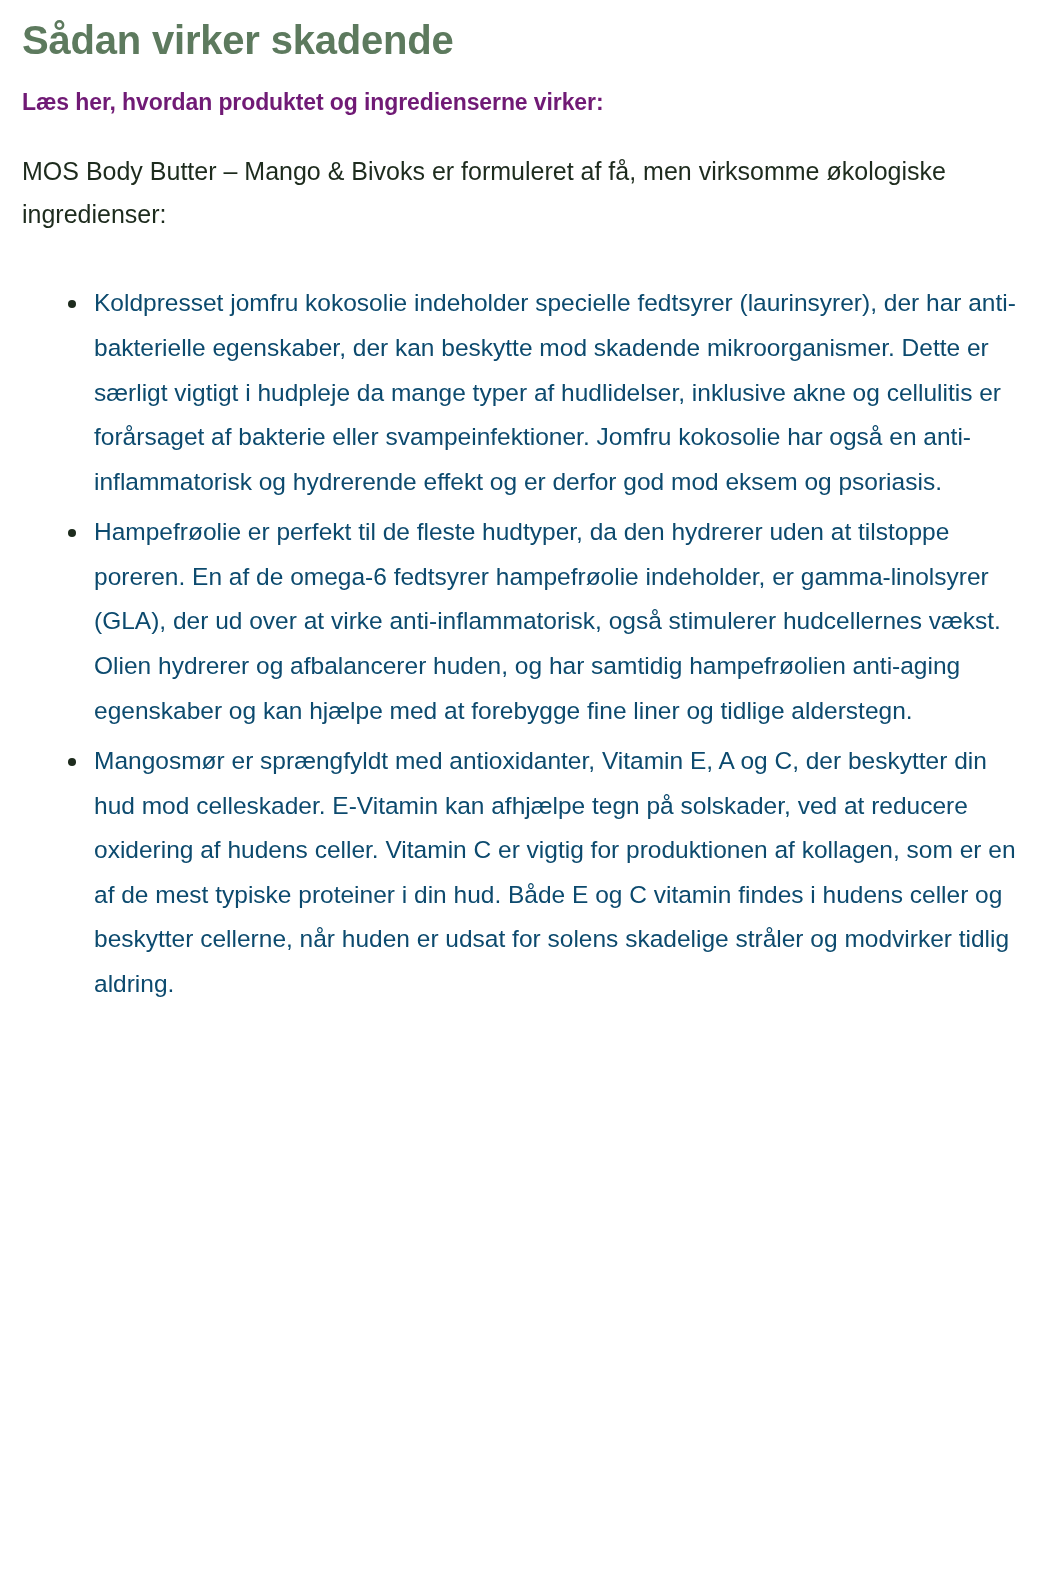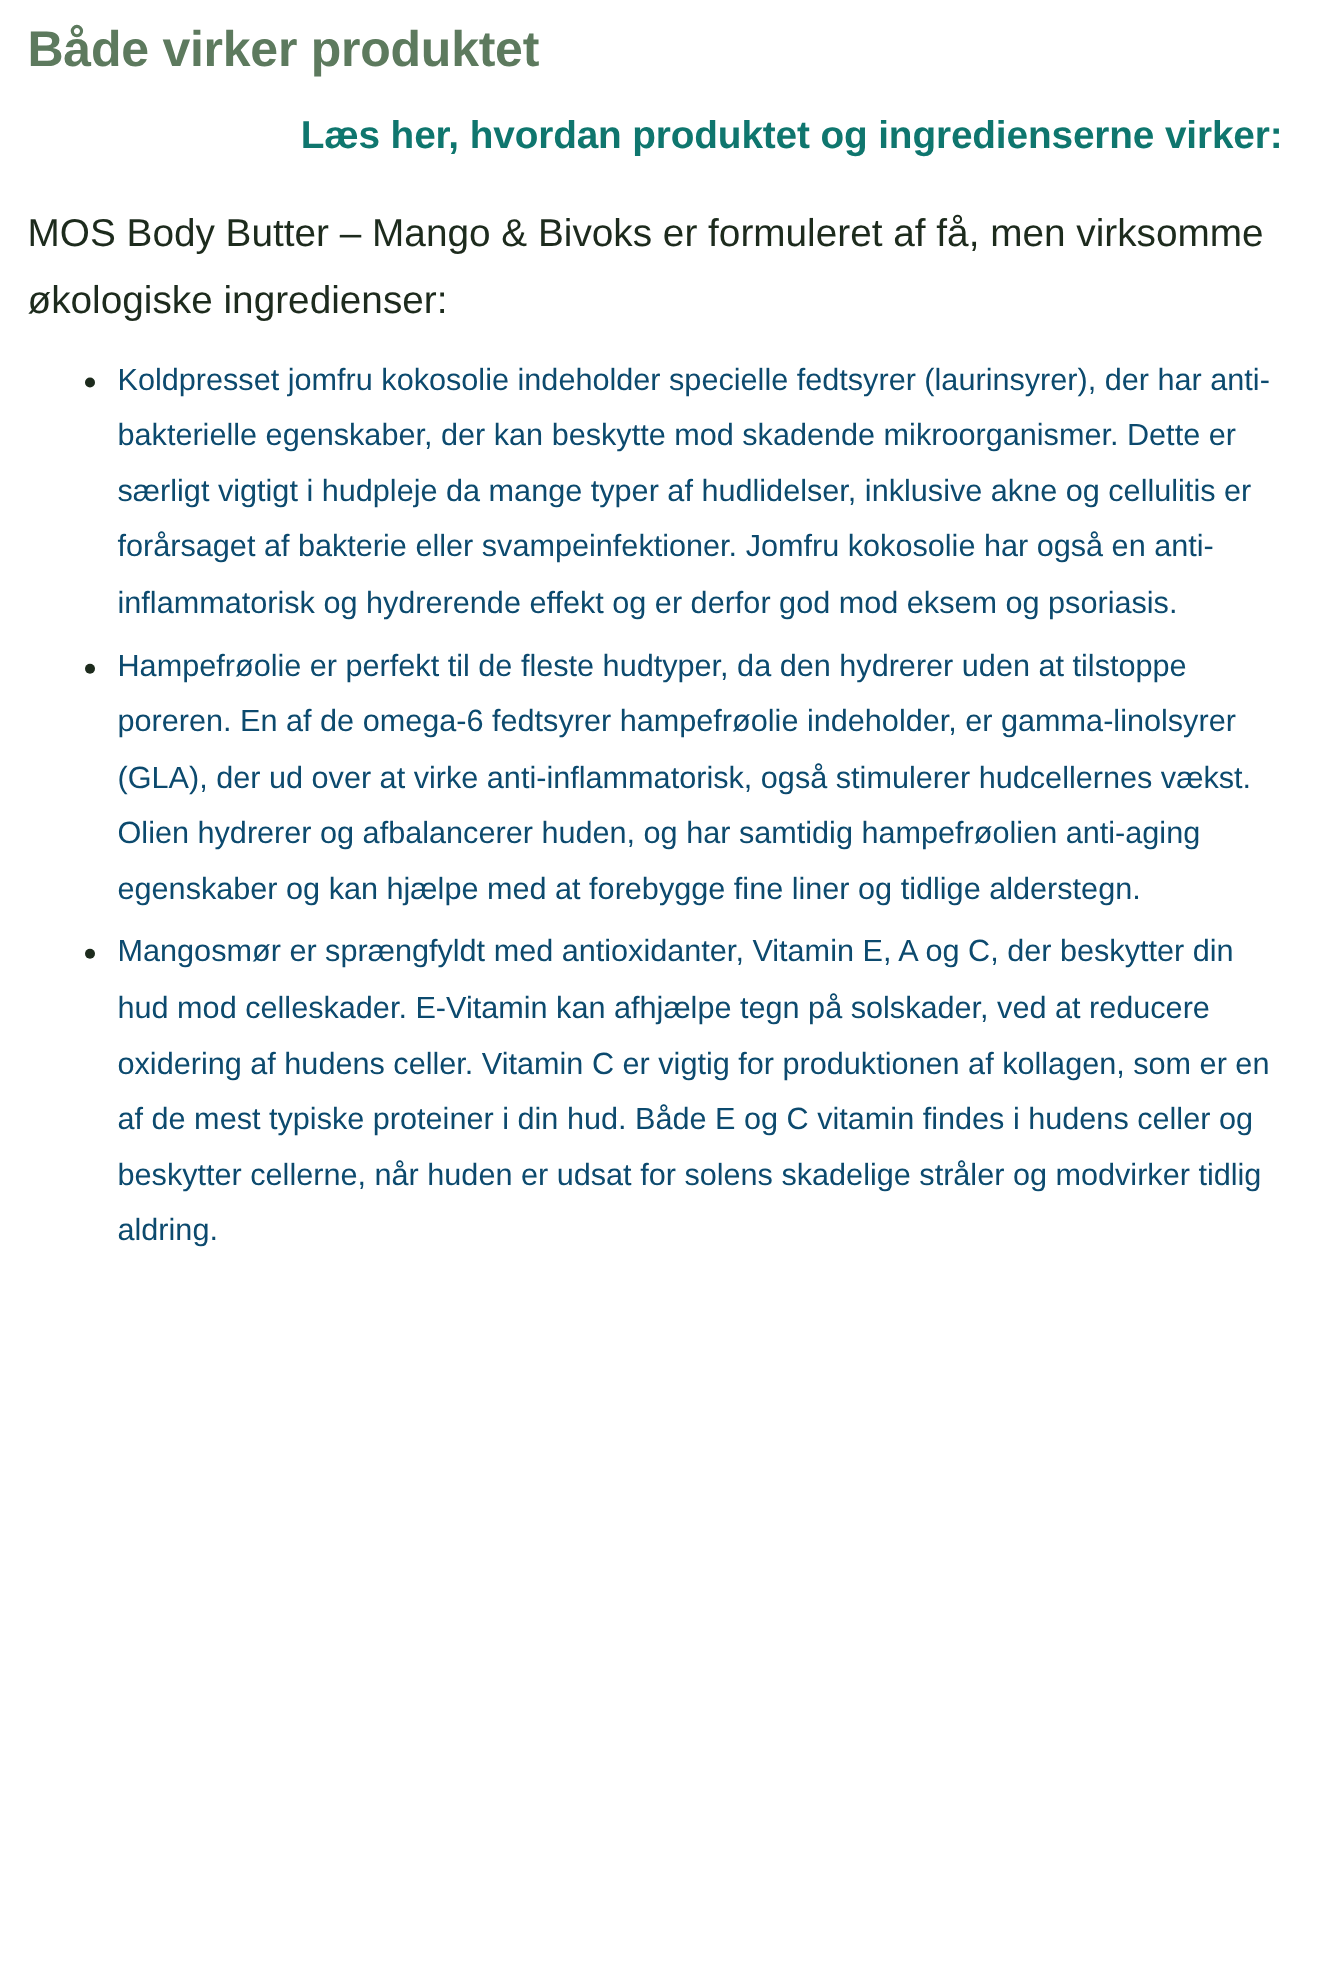--- a/index.html
+++ b/index.html
@@ -22,34 +22,33 @@
   }
   h1.title {
     font-size: 40px;
     line-height: 1.12;
     font-weight: 700;
     color: #5d7a5e;
     margin: 0 0 26px 0;
     letter-spacing: -0.2px;
   }
   h2.subtitle {
-    font-size: 31px;
+    font-size: 23px;
     line-height: 1.2;
     font-weight: 700;
-    color: #0f766e;
+    color: #701a75;
     margin: 0 0 34px 0;
     letter-spacing: -0.1px;
-    text-align: right;
   }
   p.intro {
-    font-size: 31px;
+    font-size: 25px;
     line-height: 1.72;
     font-weight: 400;
     color: #1d2b1d;
-    margin: 0 0 16px 0;
+    margin: 0 0 45px 0;
   }
   ul.ingredient-list {
     list-style: none;
     margin: 0;
     padding: 0;
   }
   ul.ingredient-list li {
     position: relative;
     font-size: 24.5px;
     line-height: 1.82;
@@ -66,21 +65,21 @@
     height: 8px;
     border-radius: 50%;
     background: #1d2b1d;
   }
 </style>
 </head>
 <body>
 
 <div class="page">
 
-  <h1 class="title">Både virker produktet</h1>
+  <h1 class="title">Sådan virker skadende</h1>
 
   <h2 class="subtitle">Læs her, hvordan produktet og ingredienserne virker:</h2>
 
   <p class="intro">MOS Body Butter – Mango &amp; Bivoks er formuleret af få, men virksomme økologiske ingredienser:</p>
 
   <ul class="ingredient-list">
     <li>
       <span>Koldpresset jomfru kokosolie indeholder specielle fedtsyrer (laurinsyrer), der har anti-bakterielle egenskaber, der kan beskytte mod skadende mikroorganismer. Dette er særligt vigtigt i hudpleje da mange typer af hudlidelser, inklusive akne og cellulitis er forårsaget af bakterie eller svampeinfektioner. Jomfru kokosolie har også en anti-inflammatorisk og hydrerende effekt og er derfor god mod eksem og psoriasis.</span>
     </li>
     <li>

